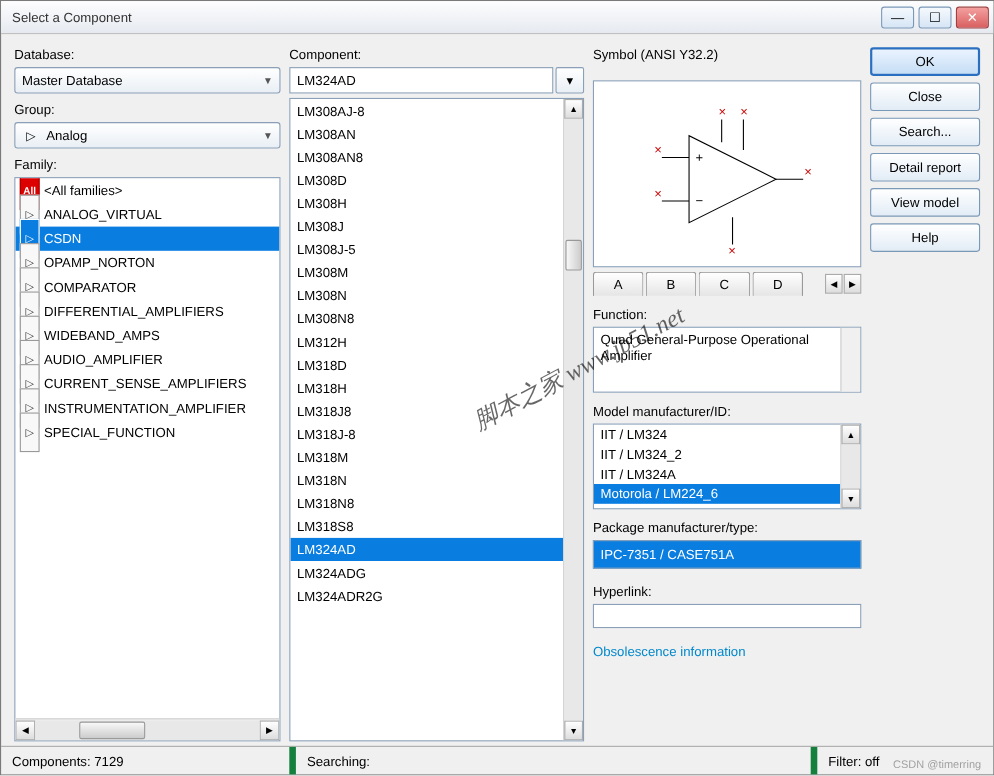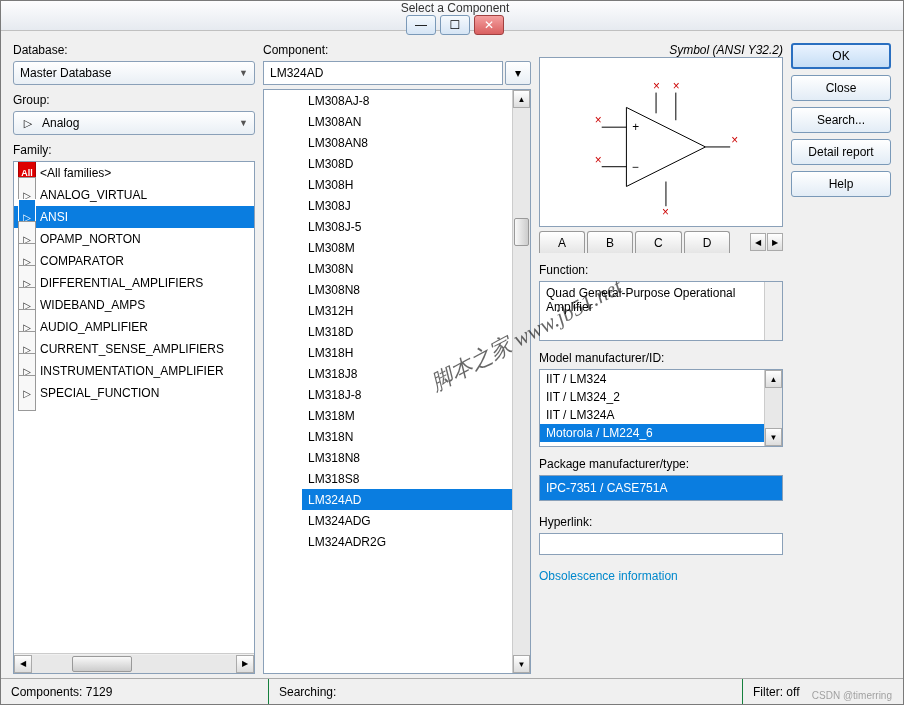--- a/index.html
+++ b/index.html
@@ -1,18 +1,18 @@
 <!DOCTYPE html>
 <html><head>
 <meta charset="utf-8">
 <style>
 * { box-sizing: border-box; margin: 0; padding: 0; font-family: "Segoe UI", Tahoma, sans-serif; font-size: 12px; }
 body { background: #fff; width: 904px; height: 705px; overflow: hidden; }
 .window { width: 904px; height: 705px; border: 1px solid #7a7a7a; background: #f0f0f0; display: flex; flex-direction: column; }
-.titlebar { height: 30px; background: linear-gradient(#fdfdfe, #e6eaf0); display: flex; align-items: center; padding: 0 4px 0 10px; border-bottom: 1px solid #c0c0c0; flex-direction: column; }
+.titlebar { height: 30px; background: linear-gradient(#fdfdfe, #e6eaf0); display: flex; align-items: center; padding: 0 4px 0 10px; border-bottom: 1px solid #c0c0c0; }
 .titlebar-title { flex: 1; color: #333; }
 .win-controls { display: flex; gap: 4px; }
 .win-btn { width: 30px; height: 20px; border: 1px solid #7a99b8; border-radius: 3px; background: linear-gradient(#f5f9fd, #d6e5f5); display: flex; align-items: center; justify-content: center; font-size: 10px; cursor: pointer; }
 .win-btn.close { background: linear-gradient(#f4a0a0, #d96060); border-color: #a04040; color: #fff; }
 .content { flex: 1; padding: 10px 12px 4px 12px; display: flex; gap: 8px; overflow: hidden; }
 .col-left { width: 242px; display: flex; flex-direction: column; }
 .col-mid { width: 268px; display: flex; flex-direction: column; }
 .col-right { flex: 1; display: flex; gap: 8px; }
 .col-preview { flex: 1; display: flex; flex-direction: column; }
 .col-buttons { width: 100px; display: flex; flex-direction: column; gap: 6px; padding-top: 2px; }
@@ -28,47 +28,47 @@
 .fi.all { background: #d00; color: #fff; border-color: #a00; font-weight: bold; font-size: 9px; }
 .fi.sel { background: #0a7de0; color: #fff; border-color: #fff; }
 .hscroll { height: 20px; border-top: 1px solid #ccc; background: #f0f0f0; display: flex; align-items: center; }
 .hscroll .sbtn { width: 18px; height: 18px; border: 1px solid #aaa; background: linear-gradient(#fff,#ddd); display: flex; align-items: center; justify-content: center; font-size: 8px; }
 .hscroll .track { flex: 1; height: 18px; background: #e8e8e8; position: relative; }
 .hscroll .thumb { position: absolute; left: 40px; width: 60px; height: 16px; top: 1px; background: linear-gradient(#f8f8f8,#ccc); border: 1px solid #999; border-radius: 2px; }
 .search-row { display: flex; gap: 2px; margin-bottom: 4px; }
 .search-input { flex: 1; height: 24px; border: 1px solid #8aa0b8; padding: 0 6px; }
 .filter-btn { width: 26px; height: 24px; border: 1px solid #8aa0b8; background: linear-gradient(#fff,#e9eff5); border-radius: 2px; display: flex; align-items: center; justify-content: center; }
 .comp-list { flex: 1; border: 1px solid #8aa0b8; background: #fff; overflow: hidden; display: flex; }
-.comp-inner { flex: 1; overflow: hidden; margin-left: 38px; }
+.comp-inner { flex: 1; overflow: hidden; }
 .comp-item { height: 21px; display: flex; align-items: center; padding: 0 6px; cursor: pointer; }
 .comp-item.selected { background: #0a7de0; color: #fff; }
 .vscroll { width: 18px; background: #f0f0f0; border-left: 1px solid #ccc; display: flex; flex-direction: column; }
 .vscroll .sbtn { height: 18px; border: 1px solid #aaa; background: linear-gradient(#fff,#ddd); display: flex; align-items: center; justify-content: center; font-size: 8px; }
 .vscroll .vtrack { flex: 1; background: #e8e8e8; position: relative; }
 .vscroll .vthumb { position: absolute; top: 110px; height: 28px; left: 1px; right: 1px; background: linear-gradient(90deg,#f8f8f8,#ccc); border: 1px solid #999; border-radius: 2px; }
-.symbol-label { text-align: right; margin-bottom: 0; font-style: italic; }
+.symbol-label { text-align: left; margin-bottom: 16px; }
 .symbol-box { height: 170px; border: 1px solid #8aa0b8; background: #fff; overflow: hidden; }
 .tabs-row { display: flex; align-items: center; margin-top: 4px; gap: 0; }
 .tab { height: 22px; padding: 0 18px; border: 1px solid #999; border-bottom: none; background: linear-gradient(#fff,#e5e5e5); border-radius: 3px 3px 0 0; margin-right: 2px; display: flex; align-items: center; cursor: pointer; font-size: 12px; }
 .tabnav { margin-left: auto; display: flex; gap: 1px; }
 .tabnav .sbtn { width: 16px; height: 18px; border: 1px solid #aaa; background: linear-gradient(#fff,#ddd); font-size: 8px; display: flex; align-items: center; justify-content: center; }
 .section-label { margin-top: 10px; margin-bottom: 4px; }
 .func-box { height: 60px; border: 1px solid #8aa0b8; background: #fff; padding: 4px 6px; position: relative; }
 .func-box .vscroll-small { position: absolute; right: 0; top: 0; bottom: 0; width: 18px; border-left: 1px solid #ccc; background: #f0f0f0; }
 .model-box { height: 78px; border: 1px solid #8aa0b8; background: #fff; display: flex; }
 .model-inner { flex: 1; overflow: hidden; }
 .model-item { height: 18px; padding: 0 6px; display: flex; align-items: center; cursor: pointer; }
 .model-item.selected { background: #0a7de0; color: #fff; }
 .pkg-box { height: 26px; border: 1px solid #8aa0b8; background: #0a7de0; color: #fff; padding: 0 6px; display: flex; align-items: center; margin-bottom: 4px; }
 .hyperlink-box { height: 22px; border: 1px solid #8aa0b8; background: #fff; margin-bottom: 8px; }
 .obs-link { color: #08c; cursor: pointer; margin-top: 6px; display: inline-block; }
 .action-btn { height: 26px; border: 1px solid #7a99b8; border-radius: 3px; background: linear-gradient(#fff,#e2ecf6); cursor: pointer; display: flex; align-items: center; justify-content: center; }
 .action-btn.default { border: 2px solid #2a6fc0; background: linear-gradient(#eaf3ff,#c6def5); }
 .statusbar { height: 26px; border-top: 1px solid #aaa; display: flex; }
-.status-cell { padding: 4px 10px; border-right: 1px solid #15803d; display: flex; align-items: center; }
+.status-cell { padding: 4px 10px; border-right: 6px solid #15803d; display: flex; align-items: center; }
 .status-cell.lg { width: 268px; }
 .status-cell.fl { flex: 1; }
 .watermark { position: absolute; color: rgba(0,0,0,0.6); font-family: serif; font-style: italic; font-size: 22px; transform: rotate(-28deg); pointer-events: none; }
 .bottom-wm { position: absolute; right: 12px; bottom: 4px; font-size: 10px; color: rgba(0,0,0,0.35); margin-top: 32px; }
 </style>
 </head>
 <body>
 
 <div class="window">
 
@@ -107,21 +107,21 @@
             <div class="list-item">
               <span class="fi all">All</span>
               <span>&lt;All families&gt;</span>
             </div>
             <div class="list-item">
               <span class="fi">▷</span>
               <span>ANALOG_VIRTUAL</span>
             </div>
             <div class="list-item selected">
               <span class="fi sel">▷</span>
-              <span>ANSI</span>
+              <span>CSDN</span>
             </div>
             <div class="list-item">
               <span class="fi">▷</span>
               <span>OPAMP_NORTON</span>
             </div>
             <div class="list-item">
               <span class="fi">▷</span>
               <span>COMPARATOR</span>
             </div>
             <div class="list-item">
@@ -265,20 +265,21 @@
         <div class="hyperlink-box"></div>
 
         <span class="obs-link">Obsolescence information</span>
       </div>
 
       <div class="col-buttons">
         <div class="action-btn default">OK</div>
         <div class="action-btn">Close</div>
         <div class="action-btn">Search...</div>
         <div class="action-btn">Detail report</div>
+        <div class="action-btn">View model</div>
         <div class="action-btn">Help</div>
       </div>
     </div>
   </div>
 
   <div class="statusbar">
     <div class="status-cell lg">Components: 7129</div>
     <div class="status-cell fl">Searching:</div>
     <div class="status-cell" style="width:160px;border-right:none;text-align:center;">Filter: off</div>
   </div>

